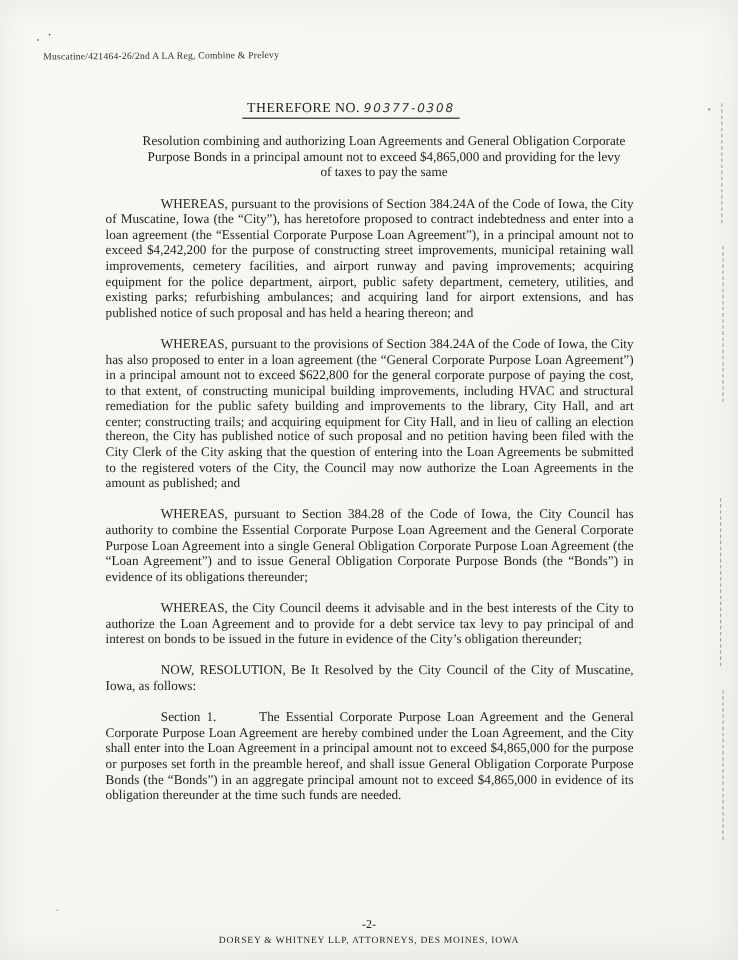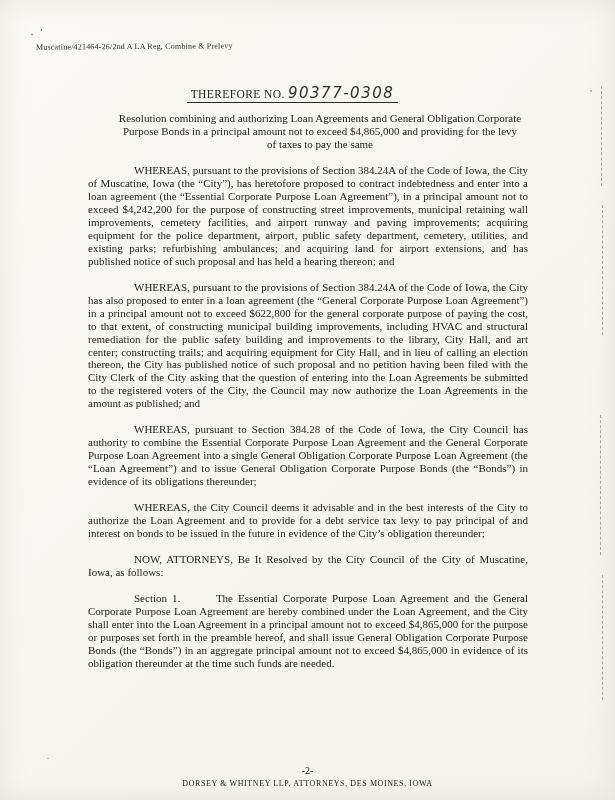--- a/index.html
+++ b/index.html
@@ -37,21 +37,21 @@
     font-size: 11.5px;
     letter-spacing: 0.4px;
   }
   .title-underline {
     border-bottom: 1px solid #2a2924;
     padding: 0 4px 2px 4px;
   }
   .handwritten {
     font-family: "DejaVu Sans", sans-serif;
     font-style: italic;
-    font-size: 15px;
+    font-size: 10px;
     letter-spacing: 1.5px;
     color: #33322d;
   }
   .content {
     position: absolute;
     left: 88px;
     top: 112px;
     width: 440px;
     font-size: 11px;
     line-height: 1.18;
@@ -111,21 +111,21 @@
   <div class="title">
     <span class="title-underline"><span>THEREFORE NO.</span> <span class="handwritten">90377-0308</span></span>
   </div>
 
   <div class="content">
     <p class="preamble">Resolution combining and authorizing Loan Agreements and General Obligation Corporate Purpose Bonds in a principal amount not to exceed $4,865,000 and providing for the levy of taxes to pay the same</p>
     <p class="body-para">WHEREAS, pursuant to the provisions of Section 384.24A of the Code of Iowa, the City of Muscatine, Iowa (the “City”), has heretofore proposed to contract indebtedness and enter into a loan agreement (the “Essential Corporate Purpose Loan Agreement”), in a principal amount not to exceed $4,242,200 for the purpose of constructing street improvements, municipal retaining wall improvements, cemetery facilities, and airport runway and paving improvements; acquiring equipment for the police department, airport, public safety department, cemetery, utilities, and existing parks; refurbishing ambulances; and acquiring land for airport extensions, and has published notice of such proposal and has held a hearing thereon; and</p>
     <p class="body-para">WHEREAS, pursuant to the provisions of Section 384.24A of the Code of Iowa, the City has also proposed to enter in a loan agreement (the “General Corporate Purpose Loan Agreement”) in a principal amount not to exceed $622,800 for the general corporate purpose of paying the cost, to that extent, of constructing municipal building improvements, including HVAC and structural remediation for the public safety building and improvements to the library, City Hall, and art center; constructing trails; and acquiring equipment for City Hall, and in lieu of calling an election thereon, the City has published notice of such proposal and no petition having been filed with the City Clerk of the City asking that the question of entering into the Loan Agreements be submitted to the registered voters of the City, the Council may now authorize the Loan Agreements in the amount as published; and</p>
     <p class="body-para">WHEREAS, pursuant to Section 384.28 of the Code of Iowa, the City Council has authority to combine the Essential Corporate Purpose Loan Agreement and the General Corporate Purpose Loan Agreement into a single General Obligation Corporate Purpose Loan Agreement (the “Loan Agreement”) and to issue General Obligation Corporate Purpose Bonds (the “Bonds”) in evidence of its obligations thereunder;</p>
     <p class="body-para">WHEREAS, the City Council deems it advisable and in the best interests of the City to authorize the Loan Agreement and to provide for a debt service tax levy to pay principal of and interest on bonds to be issued in the future in evidence of the City’s obligation thereunder;</p>
-    <p class="body-para">NOW, ATTORNEYS, Be It Resolved by the City Council of the City of Muscatine, Iowa, as follows:</p>
+    <p class="body-para">NOW, RESOLUTION, Be It Resolved by the City Council of the City of Muscatine, Iowa, as follows:</p>
     <p class="body-para">Section 1.&nbsp;&nbsp;&nbsp;&nbsp;&nbsp;&nbsp; The Essential Corporate Purpose Loan Agreement and the General Corporate Purpose Loan Agreement are hereby combined under the Loan Agreement, and the City shall enter into the Loan Agreement in a principal amount not to exceed $4,865,000 for the purpose or purposes set forth in the preamble hereof, and shall issue General Obligation Corporate Purpose Bonds (the “Bonds”) in an aggregate principal amount not to exceed $4,865,000 in evidence of its obligation thereunder at the time such funds are needed.</p>
   </div>
 
   <div class="footer">
     <div class="page-number">-2-</div>
     <div class="firm-line">DORSEY &amp; WHITNEY LLP, ATTORNEYS, DES MOINES, IOWA</div>
   </div>
 
   <div class="artifact a1"></div>
   <div class="artifact a2"></div>

